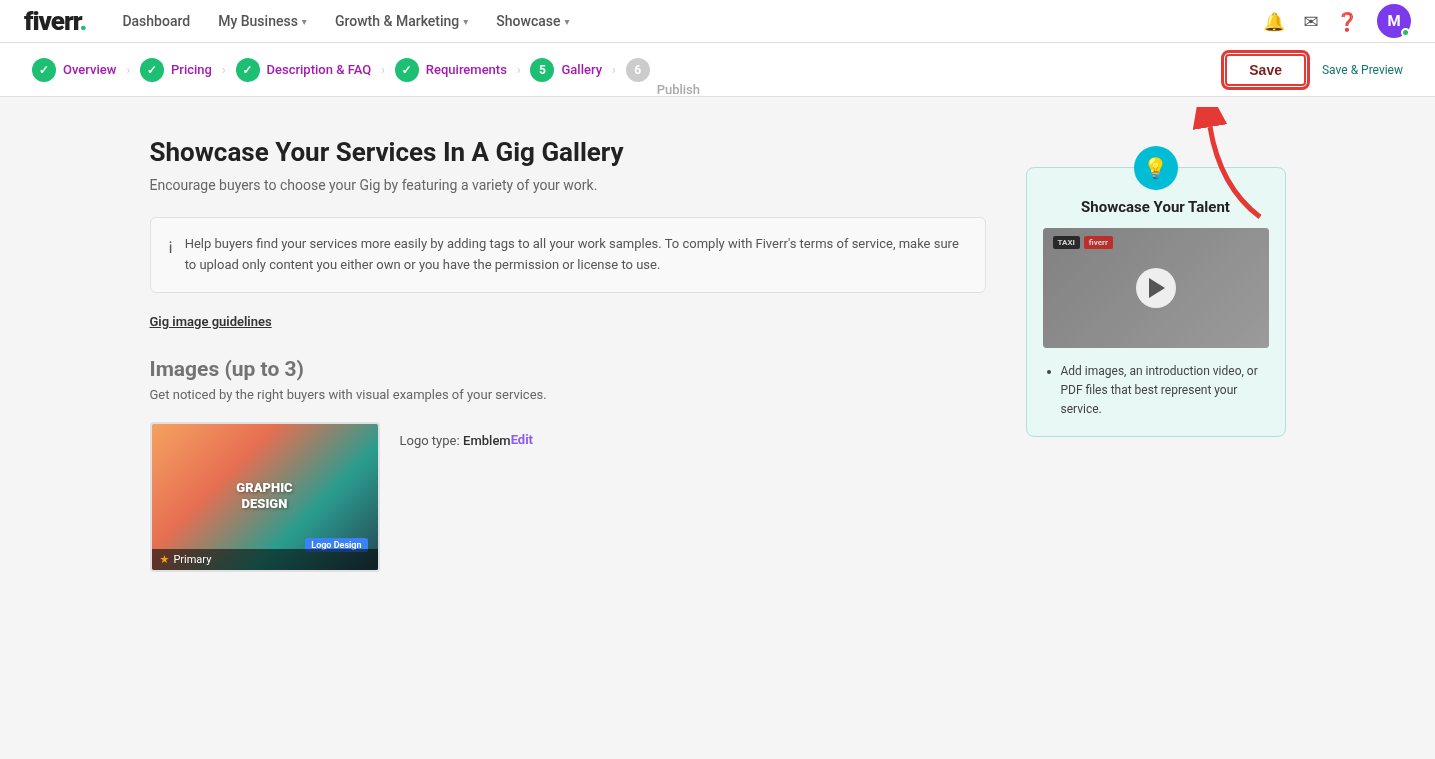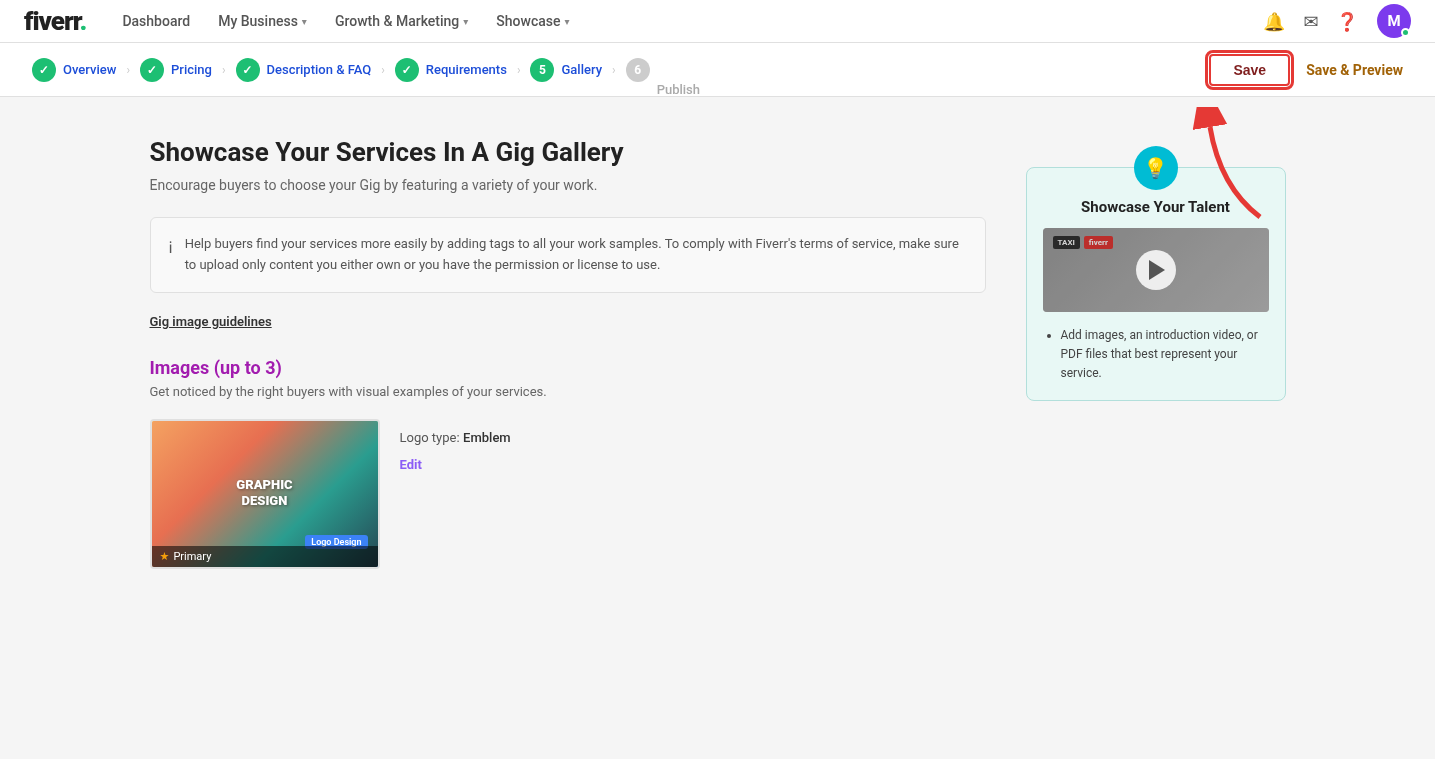--- a/index.html
+++ b/index.html
@@ -112,21 +112,21 @@
     .step-circle.active {
       background: #1dbf73;
       color: #fff;
     }
     .step-circle.inactive {
       background: #ccc;
       color: #fff;
     }
     .step-label {
       font-size: 13px;
-      color: #1d4ed8;
+      color: #a21caf;
       font-weight: 500;
     }
     .step-label.inactive { color: #aaa; margin-top: 40px; }
     .step-arrow {
       color: #ccc;
       margin: 0 10px;
       font-size: 12px;
     }
     .progress-actions {
       margin-left: auto;
@@ -142,23 +142,23 @@
       border-radius: 4px;
       font-size: 14px;
       font-weight: 600;
       cursor: pointer;
       outline: 3px solid #e53935;
       outline-offset: 1px;
     }
     .btn-save-preview {
       background: none;
       border: none;
-      color: #a16207;
-      font-size: 14px;
-      font-weight: 700;
+      color: #0f766e;
+      font-size: 12px;
+      font-weight: 400;
       cursor: pointer;
       text-decoration: none;
     }
 
     
     .main-content {
       display: flex;
       max-width: 1200px;
       margin: 0 auto;
       padding: 40px 32px;
@@ -201,23 +201,23 @@
     .gig-guidelines-link {
       font-size: 13px;
       color: #333;
       text-decoration: underline;
       cursor: pointer;
       font-weight: 600;
       margin-bottom: 28px;
       display: inline-block;
     }
     .images-section-title {
-      font-size: 18px;
-      font-weight: 700;
-      color: #a21caf;
+      font-size: 21px;
+      font-weight: 700;
+      color: #737373;
       margin-bottom: 6px;
     }
     .images-section-sub {
       font-size: 13px;
       color: #666;
       margin-bottom: 20px;
     }
     .image-card {
       display: inline-flex;
       flex-direction: column;
@@ -326,21 +326,21 @@
     }
     .tip-title {
       font-size: 15px;
       font-weight: 700;
       color: #222;
       text-align: center;
       margin-bottom: 12px;
     }
     .tip-video-thumb {
       width: 100%;
-      height: 84px;
+      height: 120px;
       background: #b0b0b0;
       border-radius: 4px;
       display: flex;
       align-items: center;
       justify-content: center;
       margin-bottom: 14px;
       position: relative;
       overflow: hidden;
     }
     .tip-video-overlay {
@@ -525,21 +525,21 @@
             </div>
             <div class="logo-design-badge">Logo Design</div>
           </div>
           <div class="primary-badge">
             <span class="star-icon">★</span>
             <span>Primary</span>
           </div>
         </div>
       </div>
 
-      <div style="display:flex;flex-direction:column;justify-content:center;padding-top:10px;">
+      <div style="display:flex;flex-direction:row;justify-content:center;padding-top:10px;">
         <div style="margin-bottom:12px;">
           <span class="logo-type-label">Logo type:</span>
           <span class="logo-type-value">Emblem</span>
         </div>
         <a class="edit-link">Edit</a>
       </div>
     </div>
 
   </div>
 

